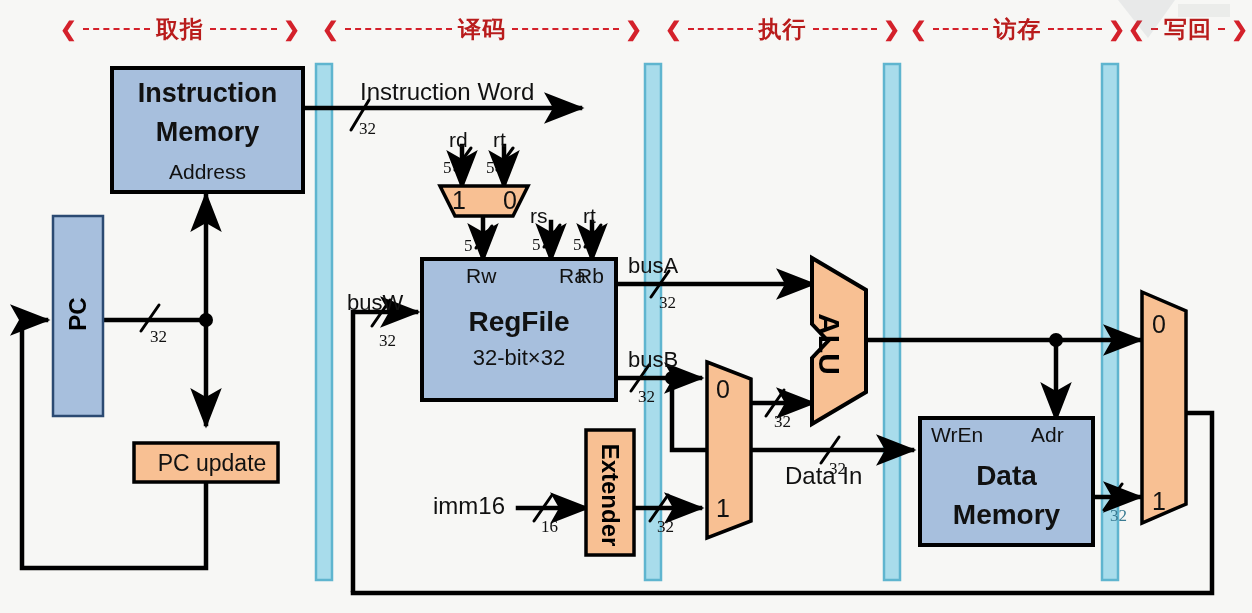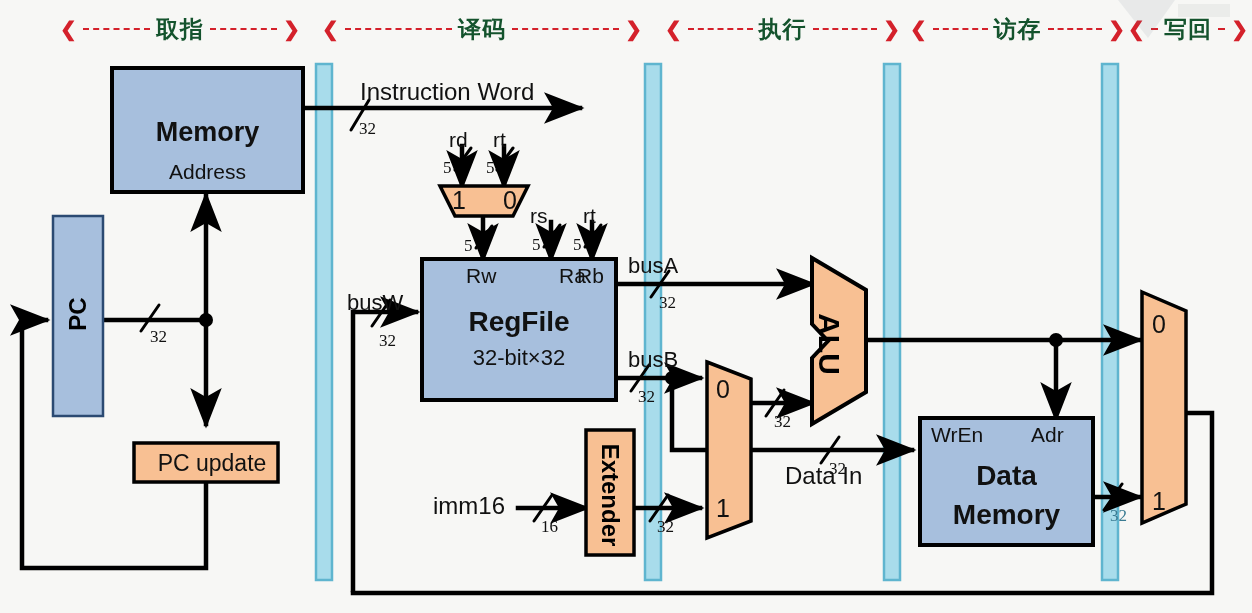--- a/index.html
+++ b/index.html
@@ -20,21 +20,21 @@
   }
   #svg-layer {
     position: absolute;
     left: 0;
     top: 0;
     width: 1252px;
     height: 613px;
   }
   .stage-label {
     position: absolute;
-    color: #14532d;
+    color: #b91c1c;
     font-family: "Liberation Sans", sans-serif;
     font-size: 23px;
     font-weight: 700;
     white-space: nowrap;
     letter-spacing: 1px;
   }
   .stage-row {
     position: absolute;
     top: 12px;
     height: 34px;
@@ -228,20 +228,21 @@
       <line x1="821" y1="463" x2="839" y2="437"></line>
       <line x1="1104" y1="510" x2="1122" y2="484"></line>
     </g>
 
     <g opacity="0.10">
       <polygon points="1118,0 1175,0 1148,38" fill="#6a7a88"></polygon>
       <rect x="1178" y="4" width="52" height="13" fill="#8a8f93"></rect>
     </g>
   </svg>
 
+  <div class="lbl" style="left:112px;top:78px;width:191px;text-align:center;font-size:27px;font-weight:700;">Instruction</div>
   <div class="lbl" style="left:112px;top:117px;width:191px;text-align:center;font-size:27px;font-weight:700;">Memory</div>
   <div class="lbl lbl-md" style="left:112px;top:160px;width:191px;text-align:center;">Address</div>
 
   <div class="vert-text" style="left:53px;top:300px;width:50px;text-align:center;font-size:24px;transform:rotate(-90deg);">PC</div>
 
   <div class="lbl" style="left:134px;top:450px;width:156px;text-align:center;font-size:23px;">PC update</div>
 
   <div class="lbl" style="left:360px;top:78px;font-size:24px;">Instruction Word</div>
 
   <div class="lbl lbl-md" style="left:449px;top:128px;">rd</div>

